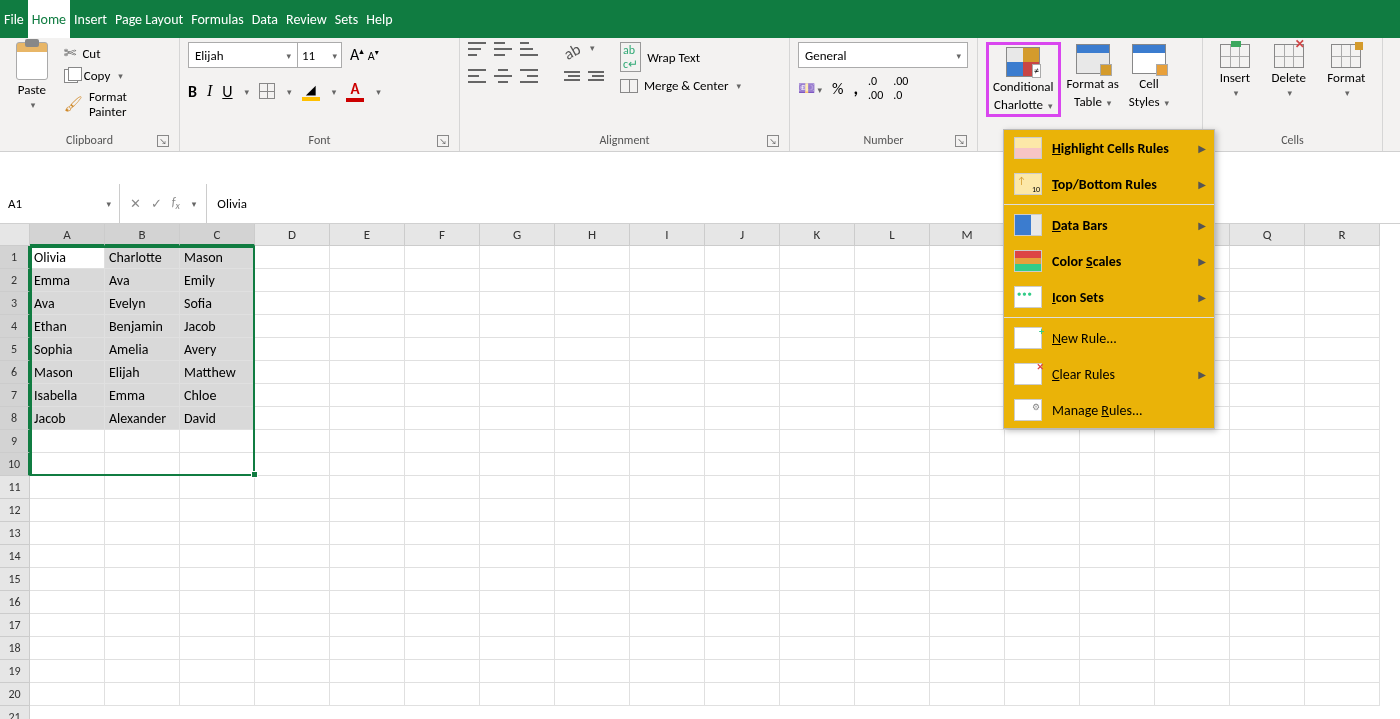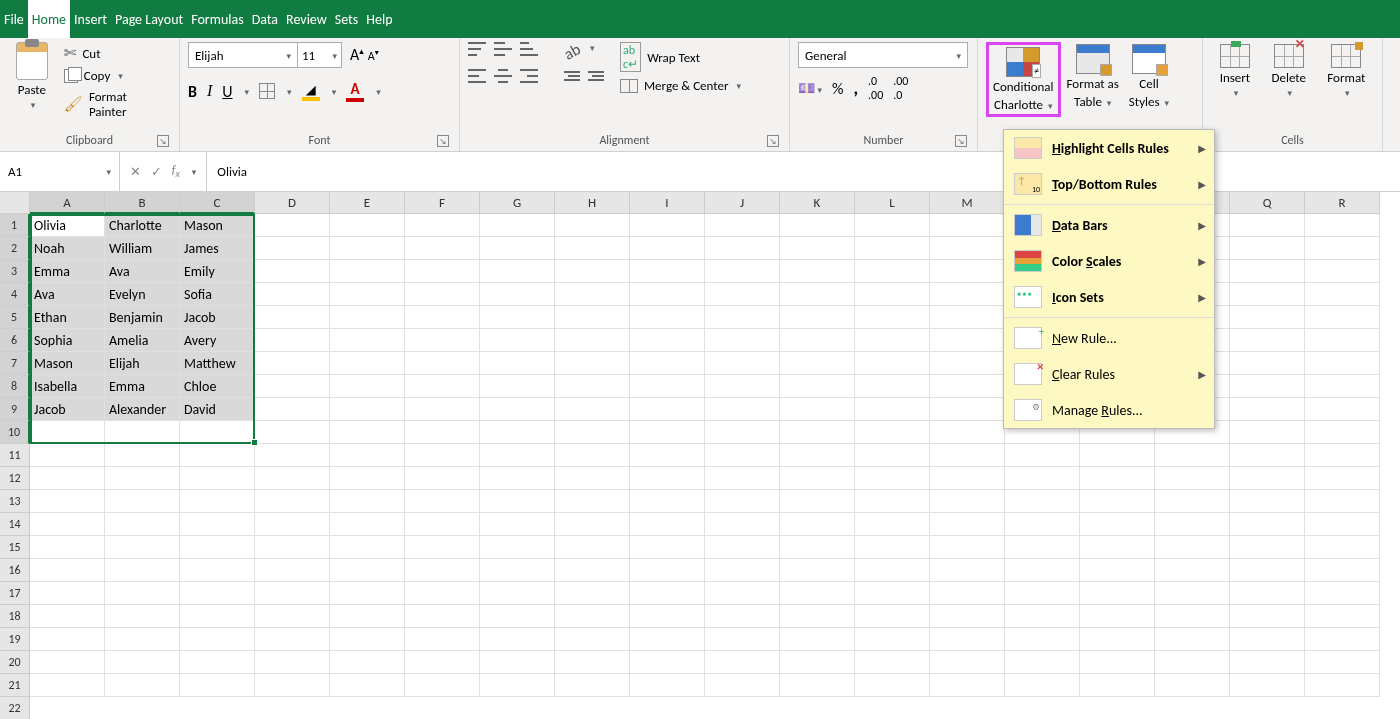--- a/index.html
+++ b/index.html
@@ -80,21 +80,21 @@
 .cs-icn::after{content:'';position:absolute;right:-3px;bottom:-3px;width:10px;height:10px;background:#e8a03a;border:1px solid #aaa;}
 
 
 .cells-btn{display:flex;flex-direction:column;align-items:center;gap:2px;padding:2px 6px;font-size:13px;}
 .cells-icn{width:30px;height:24px;border:1px solid #888;position:relative;background:linear-gradient(#aaa,#aaa) 33% 0/1px 100% no-repeat,linear-gradient(#aaa,#aaa) 66% 0/1px 100% no-repeat,linear-gradient(#aaa,#aaa) 0 50%/100% 1px no-repeat;}
 .ins-icn::after{content:'';position:absolute;top:-4px;left:10px;width:10px;height:6px;background:#3ca85e;}
 .del-icn::after{content:'✕';position:absolute;top:-8px;right:-2px;color:#d04545;font-size:12px;font-weight:bold;}
 .fmt-icn::after{content:'';position:absolute;top:-3px;right:-3px;width:8px;height:8px;background:#d49b2c;}
 
 
-.formula-row{height:40px;border-bottom:1px solid #d0d0d0;display:flex;align-items:stretch;}
+.formula-row{height:40px;border-bottom:1px solid #d0d0d0;display:flex;align-items:stretch;margin-top:32px;}
 .name-box{width:120px;border-right:1px solid #ccc;display:flex;align-items:center;padding:0 8px;justify-content:space-between;background:#fff;}
 .fx-btns{display:flex;align-items:center;gap:10px;padding:0 10px;border-right:1px solid #ccc;color:#888;}
 .fx-btns span{cursor:pointer;}
 .fx-label{font-style:italic;font-size:12px;}
 .formula-input{flex:1;padding:0 10px;display:flex;align-items:center;}
 
 
 .grid-wrap{position:relative;}
 .col-headers{display:flex;height:22px;}
 .corner{width:30px;background:#e6e6e6;border:1px solid #ccc;border-left:none;border-top:none;}
@@ -106,21 +106,21 @@
 .rh.sel{background:#d3d3d3;border-right:2px solid #107c41;}
 .cells{position:relative;}
 .cell-row{display:flex;}
 .cell{flex:0 0 75px;height:23px;border-right:1px solid #e0e0e0;border-bottom:1px solid #e0e0e0;padding:0 4px;font-size:14px;line-height:23px;overflow:hidden;white-space:nowrap;}
 .cell.selbg{background:#d9d9d9;}
 .cell.active{background:#fff;}
 .sel-border{position:absolute;border:2px solid #107c41;pointer-events:none;}
 .sel-handle{position:absolute;width:7px;height:7px;background:#107c41;border:1px solid #fff;}
 
 
-.dropdown{position:absolute;top:129px;left:1003px;width:212px;background:#fef9c3;border:1px solid #bababa;box-shadow:2px 2px 6px rgba(0,0,0,0.25);z-index:100;}
+.dropdown{position:absolute;top:129px;left:1003px;width:212px;background:#eab308;border:1px solid #bababa;box-shadow:2px 2px 6px rgba(0,0,0,0.25);z-index:100;}
 .dd-item{display:flex;align-items:center;gap:10px;padding:7px 10px;font-size:14px;position:relative;}
 .dd-sep{height:1px;background:#ddd;margin:2px 0;}
 .dd-caret{position:absolute;right:8px;font-size:10px;color:#555;}
 .dd-icn{width:28px;height:22px;flex-shrink:0;}
 .hl-icn{background:linear-gradient(180deg,#fce8a8 0 50%,#f7c5c5 50%);border:1px solid #ccc;}
 .tb-icn{background:#fce8a8;border:1px solid #ccc;position:relative;}
 .tb-icn::after{content:'10';position:absolute;bottom:0;right:1px;font-size:8px;}
 .tb-icn::before{content:'↑';position:absolute;top:0;left:2px;font-size:10px;color:#d49b2c;}
 .db-icn{background:linear-gradient(90deg,#3b7ccf 0 60%,#e8e8e8 60%);border:1px solid #ccc;}
 .cs2-icn{background:linear-gradient(180deg,#d44 0 33%,#e8a03a 33% 66%,#3c8 66%);border:1px solid #ccc;}
@@ -422,40 +422,20 @@
           <div class="cell"></div>
           <div class="cell"></div>
           <div class="cell"></div>
           <div class="cell"></div>
           <div class="cell"></div>
           <div class="cell"></div>
           <div class="cell"></div>
           <div class="cell"></div>
         </div>
         <div class="cell-row">
-          <div class="cell selbg">Noah</div>
-          <div class="cell selbg">William</div>
-          <div class="cell selbg">James</div>
-          <div class="cell"></div>
-          <div class="cell"></div>
-          <div class="cell"></div>
-          <div class="cell"></div>
-          <div class="cell"></div>
-          <div class="cell"></div>
-          <div class="cell"></div>
-          <div class="cell"></div>
-          <div class="cell"></div>
-          <div class="cell"></div>
-          <div class="cell"></div>
-          <div class="cell"></div>
-          <div class="cell"></div>
-          <div class="cell"></div>
-          <div class="cell"></div>
-        </div>
-        <div class="cell-row">
           <div class="cell selbg">Emma</div>
           <div class="cell selbg">Ava</div>
           <div class="cell selbg">Emily</div>
           <div class="cell"></div>
           <div class="cell"></div>
           <div class="cell"></div>
           <div class="cell"></div>
           <div class="cell"></div>
           <div class="cell"></div>
           <div class="cell"></div>

